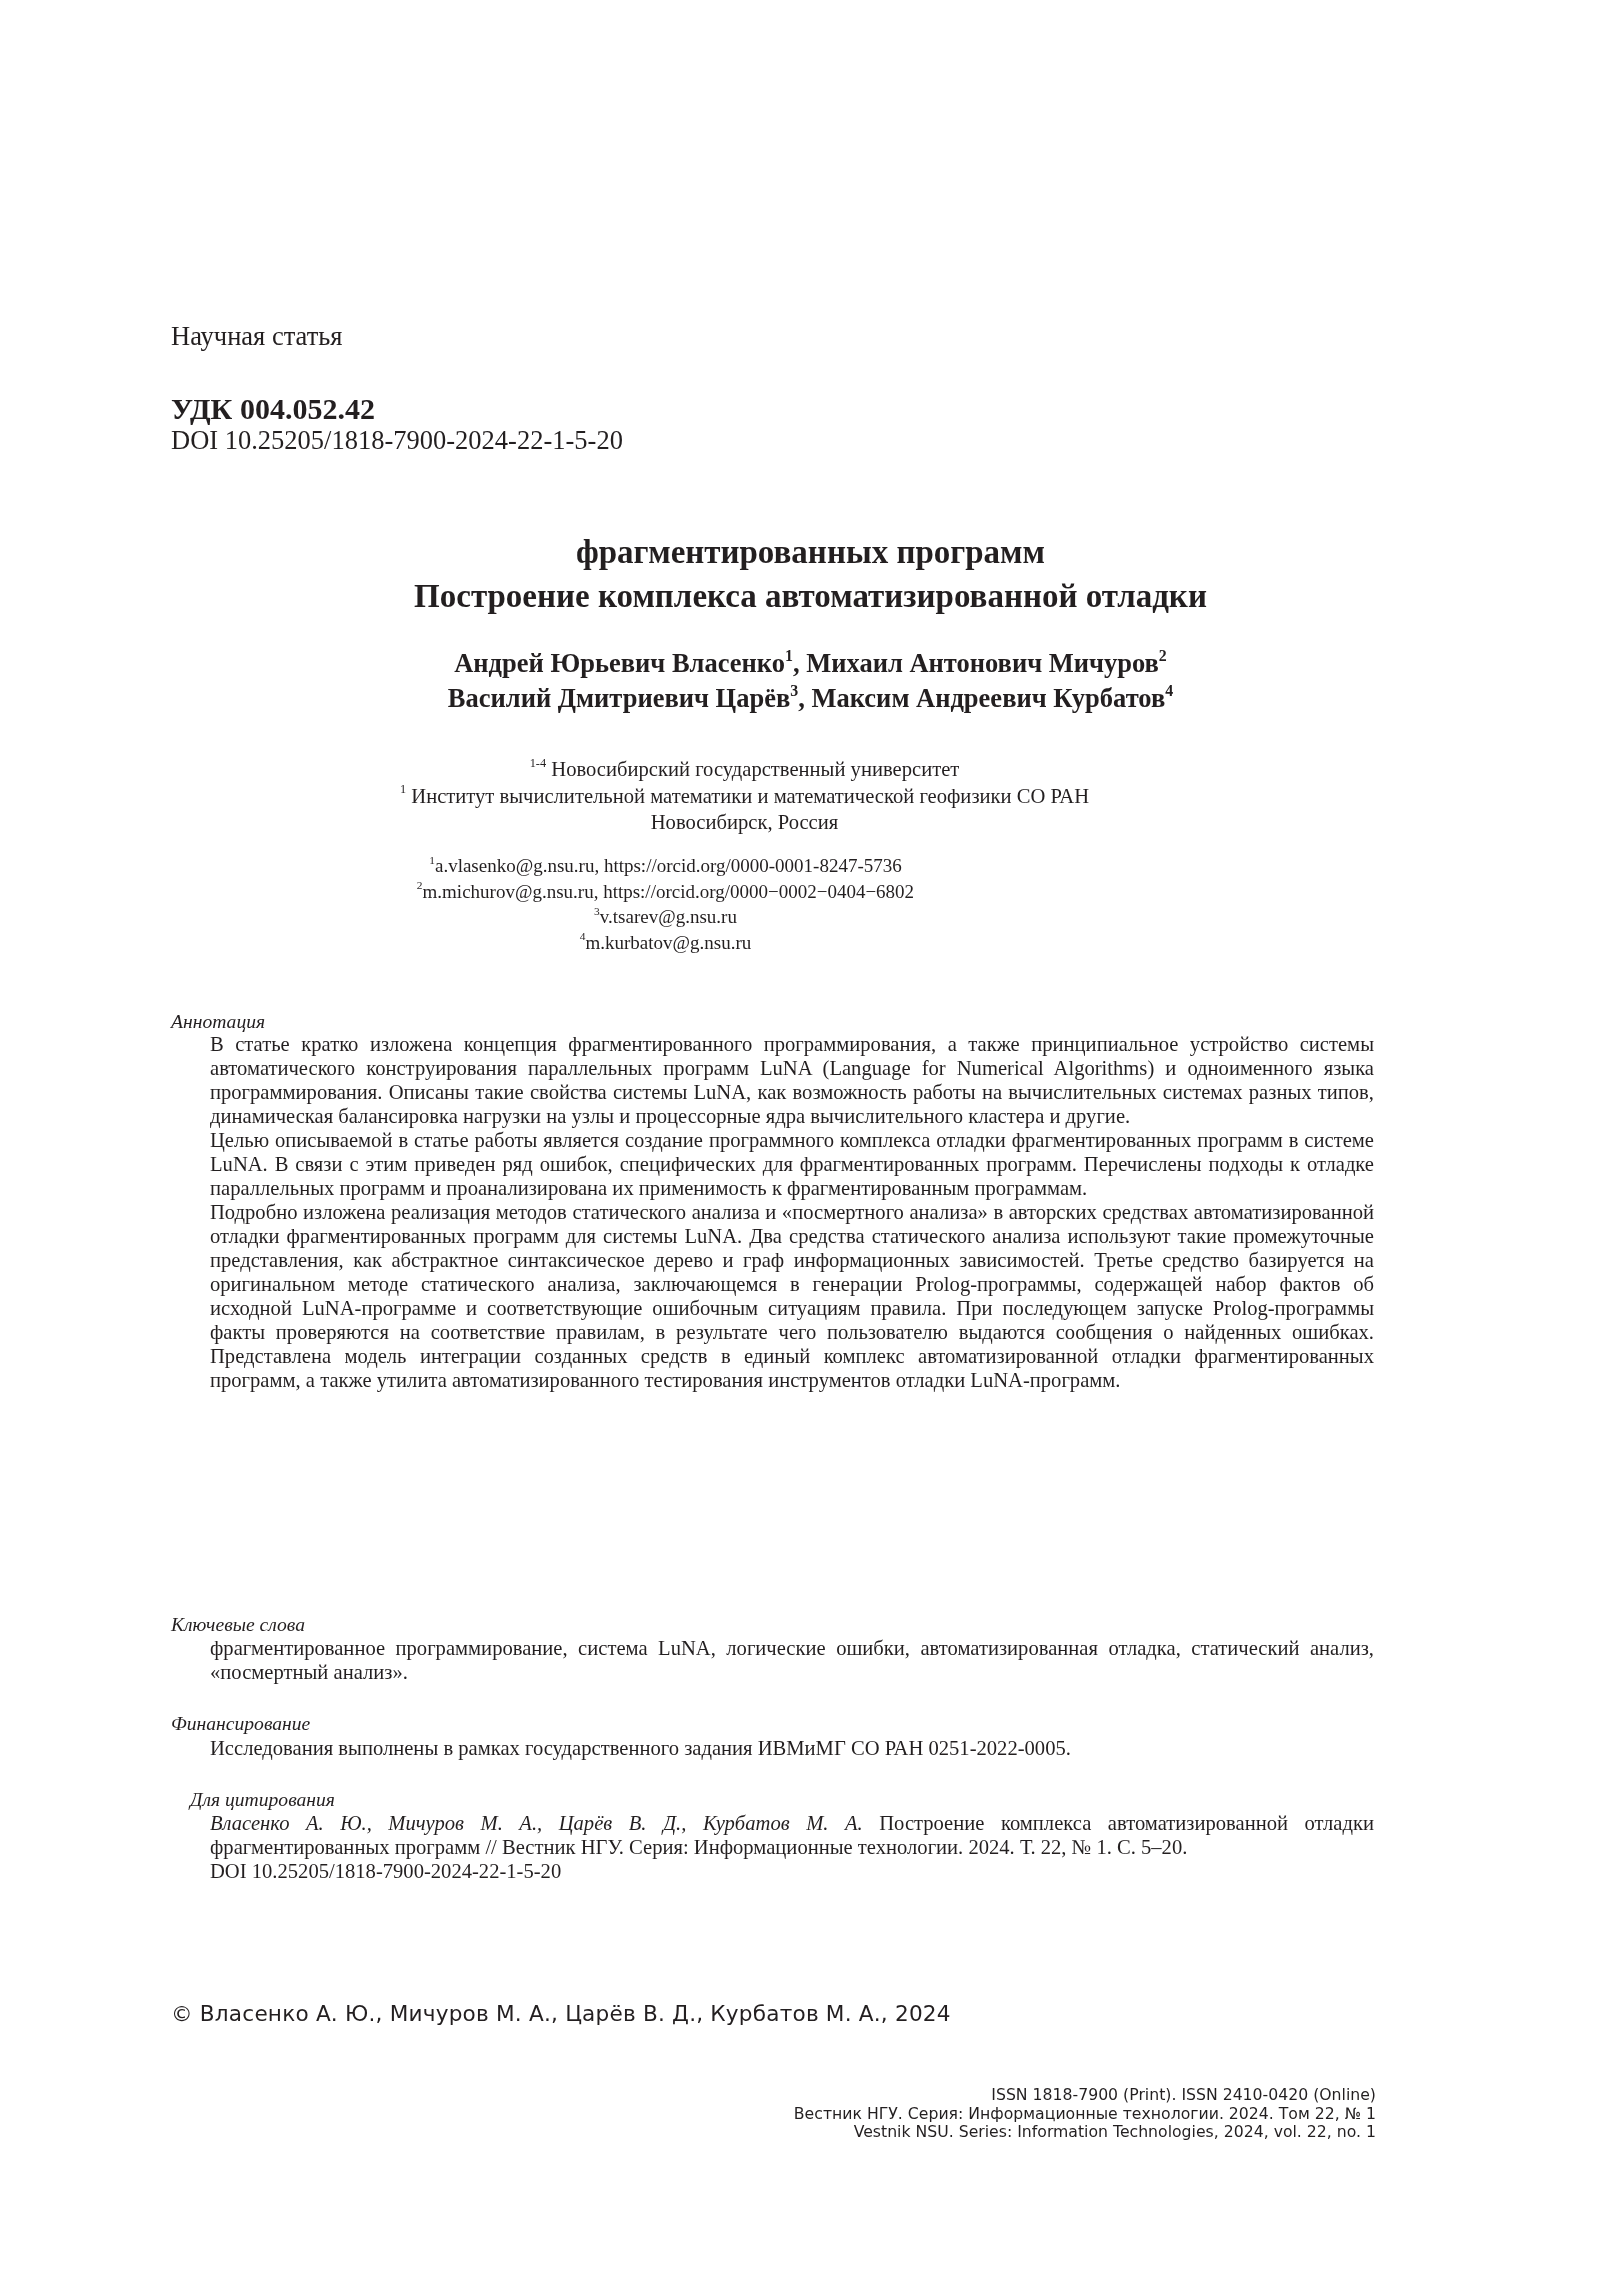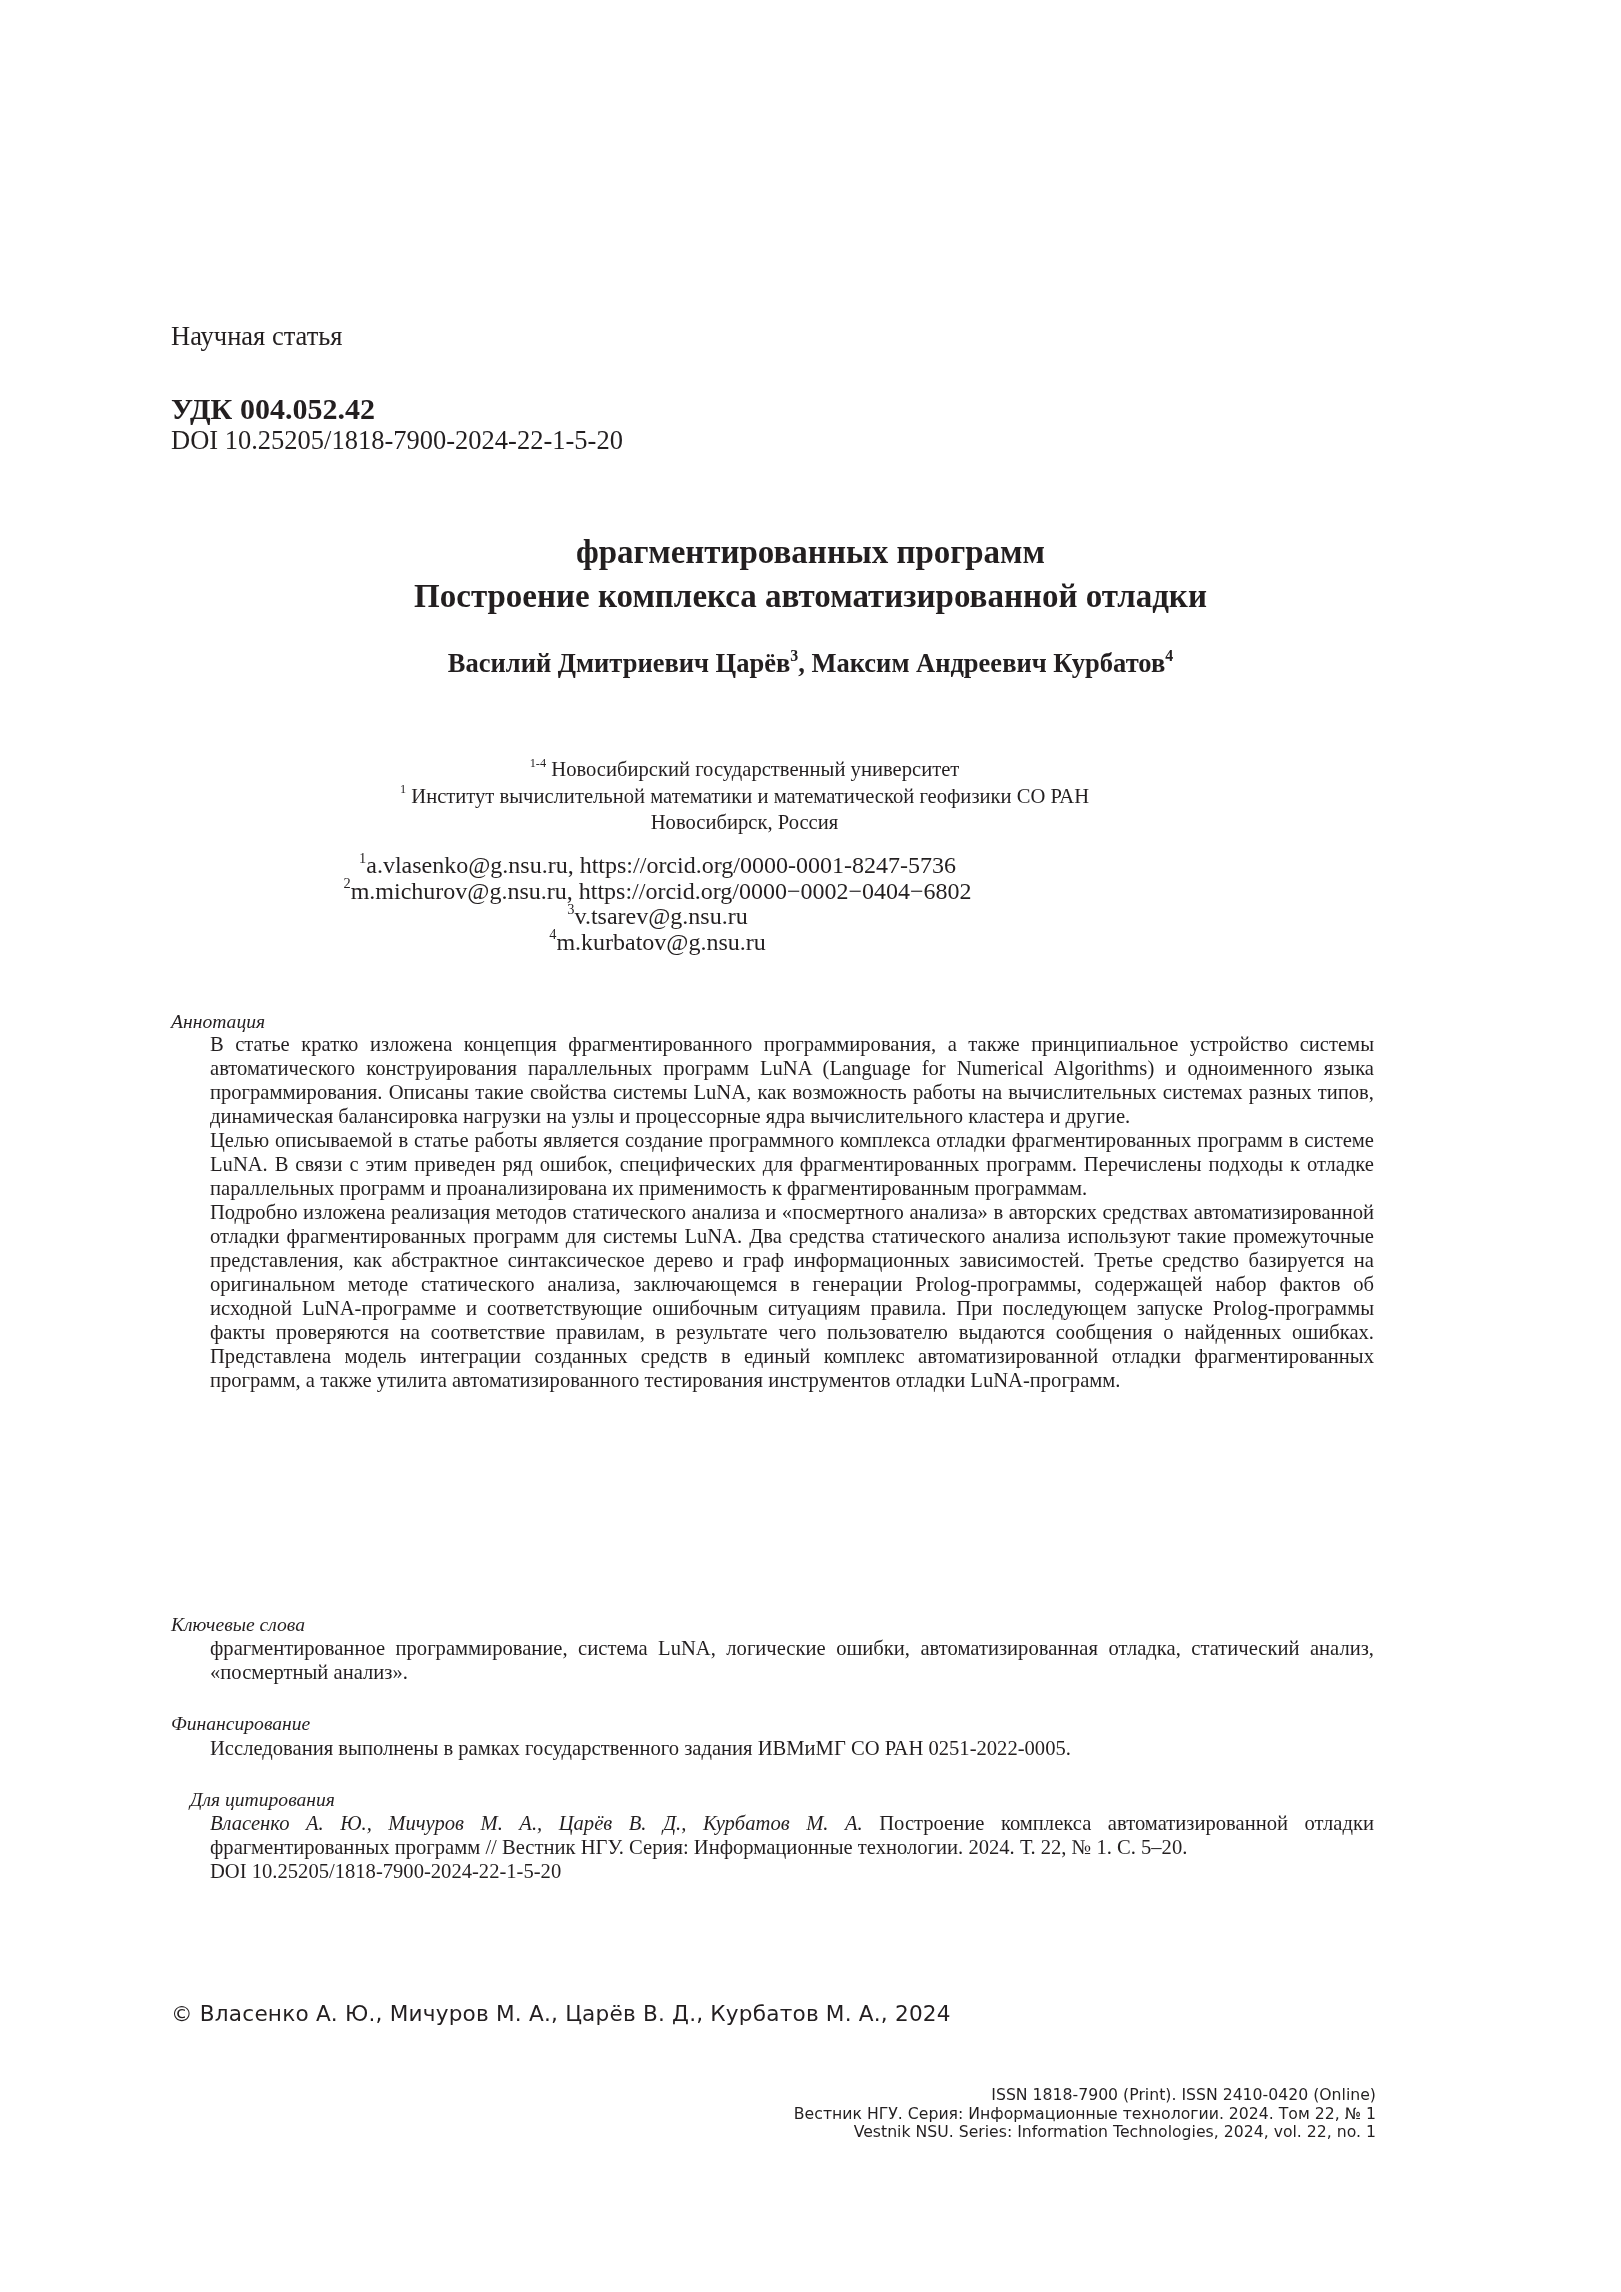--- a/index.html
+++ b/index.html
@@ -8,21 +8,21 @@
   .article-type { left: 171px; top: 321px; font-size: 26.5px; line-height: 31px; white-space: nowrap; }
   .udk { left: 171px; top: 393px; font-size: 30px; line-height: 31px; white-space: nowrap; font-weight: bold; }
   .doi { left: 171px; top: 425px; font-size: 26.5px; line-height: 31px; white-space: nowrap; }
   .title { left: 0; width: 1621px; top: 530px; text-align: center; font-weight: bold; font-size: 33px; line-height: 44px; }
   .title div { white-space: nowrap; }
   .authors { left: 0; width: 1621px; top: 646px; text-align: center; font-weight: bold; font-size: 26.5px; line-height: 35px; }
   .authors div { white-space: nowrap; }
   sup { font-size: 0.6em; line-height: 0; position: relative; top: -0.1em; vertical-align: super; }
   .affil { left: 4px; width: 1481px; top: 756px; text-align: center; font-size: 20.6px; line-height: 26.5px; }
   .affil div { white-space: nowrap; }
-  .contacts { left: 0; width: 1315px; top: 853px; text-align: center; font-size: 24px; line-height: 25.5px; }
+  .contacts { left: 0; width: 1315px; top: 853px; text-align: center; font-size: 19px; line-height: 25.5px; padding-left: 8px; }
   .contacts div { white-space: nowrap; }
   .sec-label { left: 171px; font-style: italic; font-size: 19.6px; line-height: 23.5px; white-space: nowrap; }
   .sec-body { left: 210px; width: 1164px; font-size: 20.6px; line-height: 24px; text-align: justify; }
   .sec-body p { margin: 0; }
   .it { font-style: italic; }
   .copyright { left: 171px; top: 2000px; font-family: "DejaVu Sans", "Liberation Sans", sans-serif; font-size: 21.6px; line-height: 27.4px; white-space: nowrap; letter-spacing: 0.2px; }
   .footer { right: 245px; top: 2086px; text-align: right; font-family: "DejaVu Sans", "Liberation Sans", sans-serif; font-size: 15.7px; line-height: 18.6px; }
   .footer div { white-space: nowrap; }
 </style>
 </head>
@@ -31,20 +31,23 @@
 <div class="abs article-type">Научная статья</div>
 <div class="abs udk">УДК 004.052.42</div>
 <div class="abs doi">DOI 10.25205/1818-7900-2024-22-1-5-20</div>
 
 <div class="abs title">
   <div>фрагментированных программ</div>
   <div>Построение комплекса автоматизированной отладки</div>
 </div>
 
 <div class="abs authors">
+  <div>
+    <span>Андрей Юрьевич Власенко</span><sup>1</sup><span>, </span><span>Михаил Антонович Мичуров</span><sup>2</sup>
+  </div>
   <div>
     <span>Василий Дмитриевич Царёв</span><sup>3</sup><span>, </span><span>Максим Андреевич Курбатов</span><sup>4</sup>
   </div>
 </div>
 
 <div class="abs affil">
   <div><sup>1-4</sup><span> Новосибирский государственный университет</span></div>
   <div><sup>1</sup><span> Институт вычислительной математики и математической геофизики СО РАН</span></div>
   <div><span>Новосибирск, Россия</span></div>
 </div>

